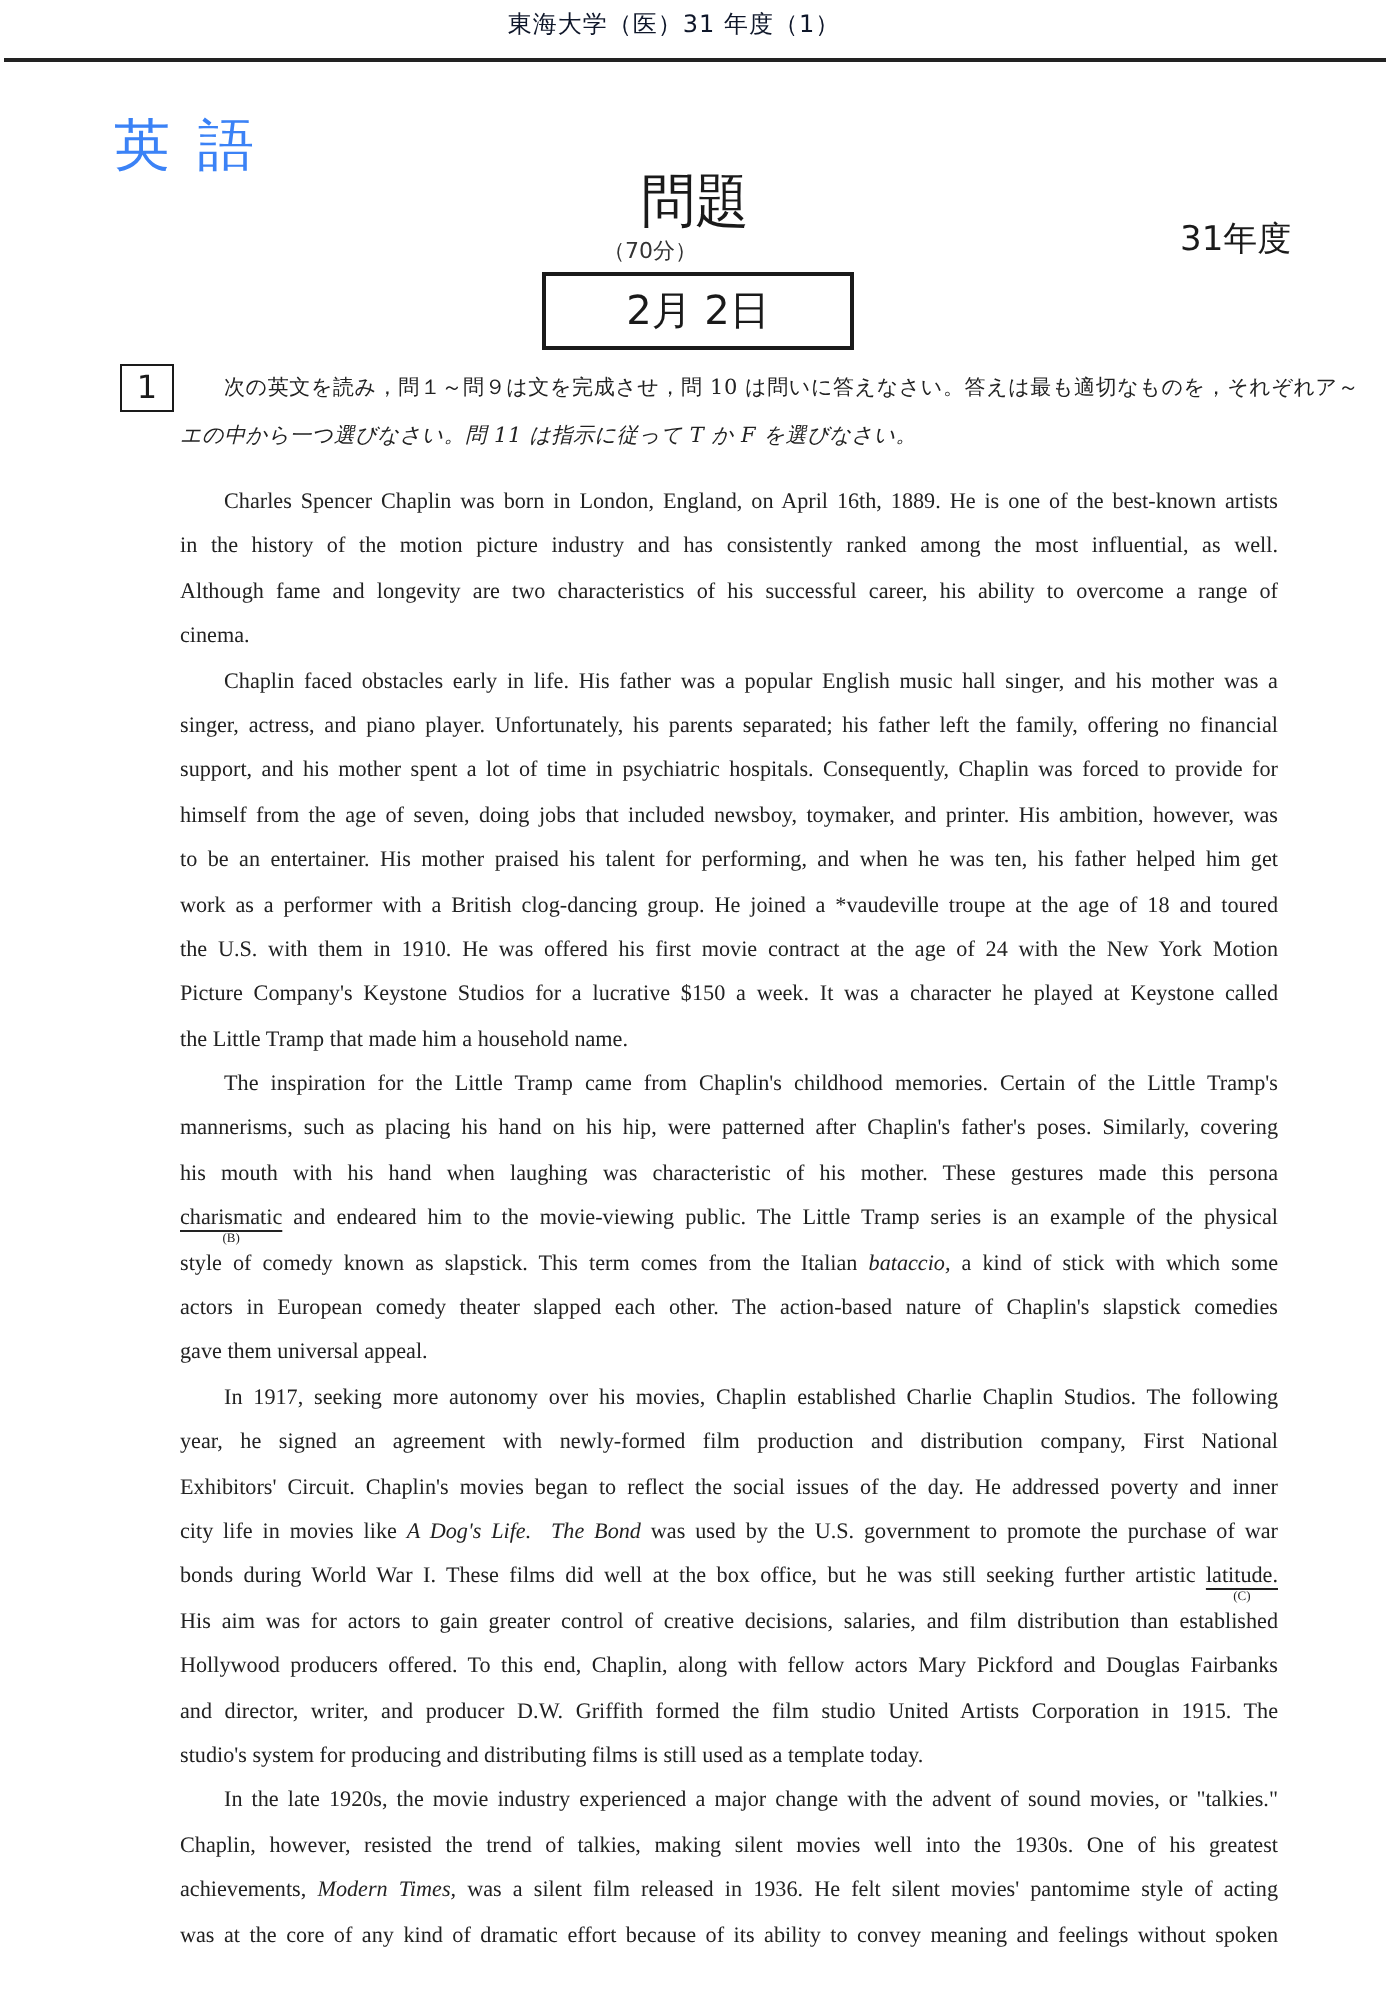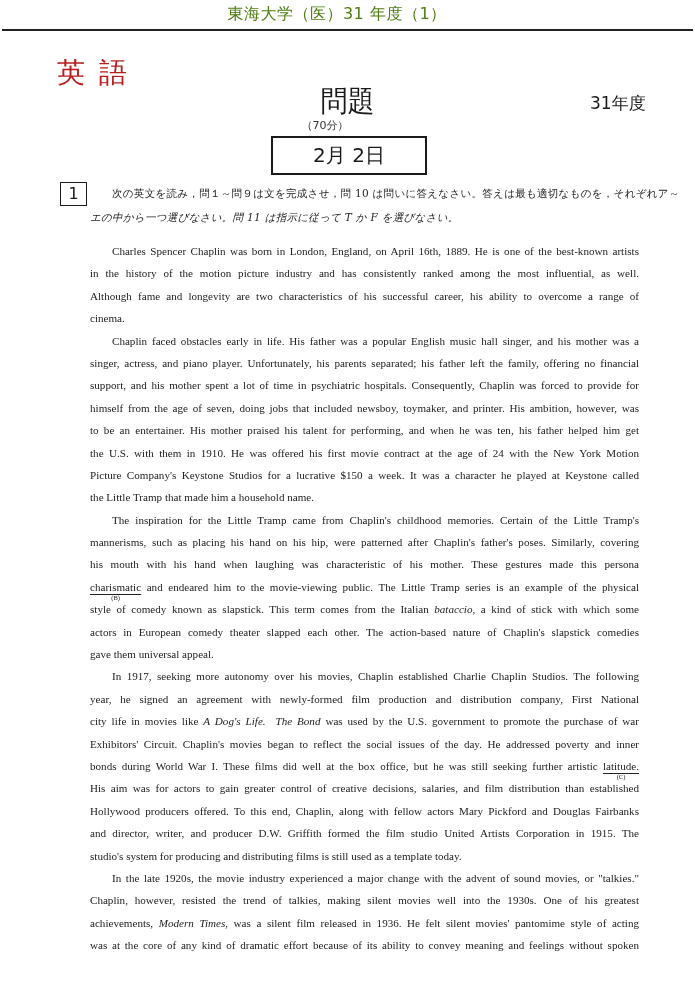--- a/index.html
+++ b/index.html
@@ -1,21 +1,21 @@
 <!DOCTYPE html>
 <html><head>
 <meta charset="utf-8">
 <style>
   html, body { margin:0; padding:0; background:#ffffff; }
   body { width:695px; height:1000px; position:relative; overflow:hidden; color:#1a1a1a; font-family:"Liberation Serif", "DejaVu Serif", serif; }
-  .running-head { position:absolute; top:4px; left:0; width:674px; text-align:center; font-family:"DejaVu Sans", sans-serif; font-size:16px; letter-spacing:0.5px; color:#4d7c0f; }
+  .running-head { position:absolute; top:4px; left:0; width:674px; text-align:center; font-family:"DejaVu Sans", sans-serif; font-size:12px; letter-spacing:0.5px; color:#0f172a; }
   .head-rule { position:absolute; top:29px; left:2px; width:691px; height:2px; background:#222; }
-  .subject { position:absolute; top:54px; left:57px; font-family:"DejaVu Sans", sans-serif; font-size:28px; letter-spacing:14px; color:#b91c1c; }
+  .subject { position:absolute; top:54px; left:57px; font-family:"DejaVu Sans", sans-serif; font-size:28px; letter-spacing:14px; color:#3b82f6; }
   .mondai { position:absolute; top:83px; left:0; width:695px; text-align:center; font-family:"DejaVu Sans", sans-serif; font-size:27px; color:#1a1a1a; transform:scaleY(1.08); }
-  .year { position:absolute; top:92px; left:590px; font-family:"DejaVu Sans", sans-serif; font-size:17px; color:#1a1a1a; }
+  .year { position:absolute; top:108px; left:590px; font-family:"DejaVu Sans", sans-serif; font-size:17px; color:#1a1a1a; }
   .duration { position:absolute; top:118px; left:0; width:650px; text-align:center; font-family:"DejaVu Sans", sans-serif; font-size:11px; color:#333; }
   .date-box { position:absolute; top:136px; left:271px; width:152px; height:35px; border:2px solid #1a1a1a; text-align:center; line-height:35px; font-family:"DejaVu Sans", sans-serif; font-size:20px; color:#1a1a1a; }
   .q-num { position:absolute; top:182px; left:60px; width:25px; height:22px; border:1.5px solid #1a1a1a; text-align:center; line-height:22px; font-family:"DejaVu Sans", sans-serif; font-size:16px; }
   .instr { position:absolute; left:100px; width:570px; font-family:"DejaVu Serif", serif; font-size:10.5px; color:#222; letter-spacing:0.3px; white-space:nowrap; }
   .instr.l1 { top:187px; left:100px;margin-left:12px; }
   .instr.l2 { top:211px; left:90px;font-style:italic; }
   .passage { position:absolute; top:240px; left:90px; width:549px; }
   .line { height:22.4px; line-height:22.4px; font-size:11.1px; color:#222; white-space:nowrap; text-align:justify; text-align-last:justify; }
   .line.last { text-align-last:left; }
   .line.indent { padding-left:22px; }
@@ -47,40 +47,41 @@
     <div class="line">Although fame and longevity are two characteristics of his successful career, his ability to overcome a range of</div>
     <div class="line last">cinema.</div>
   </div>
 
   <div>
     <div class="line indent">Chaplin faced obstacles early in life.  His father was a popular English music hall singer, and his mother was a</div>
     <div class="line">singer, actress, and piano player.  Unfortunately, his parents separated; his father left the family, offering no financial</div>
     <div class="line">support, and his mother spent a lot of time in psychiatric hospitals.  Consequently, Chaplin was forced to provide for</div>
     <div class="line">himself from the age of seven, doing jobs that included newsboy, toymaker, and printer.  His ambition, however, was</div>
     <div class="line">to be an entertainer.  His mother praised his talent for performing, and when he was ten, his father helped him get</div>
+    <div class="line">work as a performer with a British clog-dancing group.  He joined a *vaudeville troupe at the age of 18 and toured</div>
     <div class="line">the U.S. with them in 1910.  He was offered his first movie contract at the age of 24 with the New York Motion</div>
     <div class="line">Picture Company's Keystone Studios for a lucrative $150 a week.  It was a character he played at Keystone called</div>
     <div class="line last">the Little Tramp that made him a household name.</div>
   </div>
 
   <div>
     <div class="line indent">The inspiration for the Little Tramp came from Chaplin's childhood memories.  Certain of the Little Tramp's</div>
     <div class="line">mannerisms, such as placing his hand on his hip, were patterned after Chaplin's father's poses.  Similarly, covering</div>
     <div class="line">his mouth with his hand when laughing was characteristic of his mother.   These gestures made this persona</div>
     <div class="line"><span class="u"><span>charismatic</span><span class="mk">(B)</span></span><span> and endeared him to the movie-viewing public.  The Little Tramp series is an example of the physical</span></div>
     <div class="line"><span>style of comedy known as slapstick.  This term comes from the Italian </span><i>bataccio,</i><span> a kind of stick with which some</span></div>
     <div class="line">actors in European comedy theater slapped each other.  The action-based nature of Chaplin's slapstick comedies</div>
     <div class="line last">gave them universal appeal.</div>
   </div>
 
   <div>
     <div class="line indent">In 1917, seeking more autonomy over his movies, Chaplin established Charlie Chaplin Studios.  The following</div>
     <div class="line">year, he signed an agreement with newly-formed film production and distribution company, First National</div>
+    <div class="line">Exhibitors' Circuit.  Chaplin's movies began to reflect the social issues of the day.  He addressed poverty and inner</div>
     <div class="line"><span>city life in movies like </span><i>A Dog's Life.</i>&nbsp;&nbsp;<i>The Bond</i><span> was used by the U.S. government to promote the purchase of war</span></div>
-    <div class="line">Exhibitors' Circuit.  Chaplin's movies began to reflect the social issues of the day.  He addressed poverty and inner</div>
     <div class="line"><span>bonds during World War I.  These films did well at the box office, but he was still seeking further artistic </span><span class="u"><span>latitude.</span><span class="mk">(C)</span></span></div>
     <div class="line">His aim was for actors to gain greater control of creative decisions, salaries, and film distribution than established</div>
     <div class="line">Hollywood producers offered.  To this end, Chaplin, along with fellow actors Mary Pickford and Douglas Fairbanks</div>
     <div class="line">and director, writer, and producer D.W. Griffith formed the film studio United Artists Corporation in 1915.  The</div>
     <div class="line last">studio's system for producing and distributing films is still used as a template today.</div>
   </div>
 
   <div>
     <div class="line indent">In the late 1920s, the movie industry experienced a major change with the advent of sound movies, or "talkies."</div>
     <div class="line">Chaplin, however, resisted the trend of talkies, making silent movies well into the 1930s.  One of his greatest</div>

